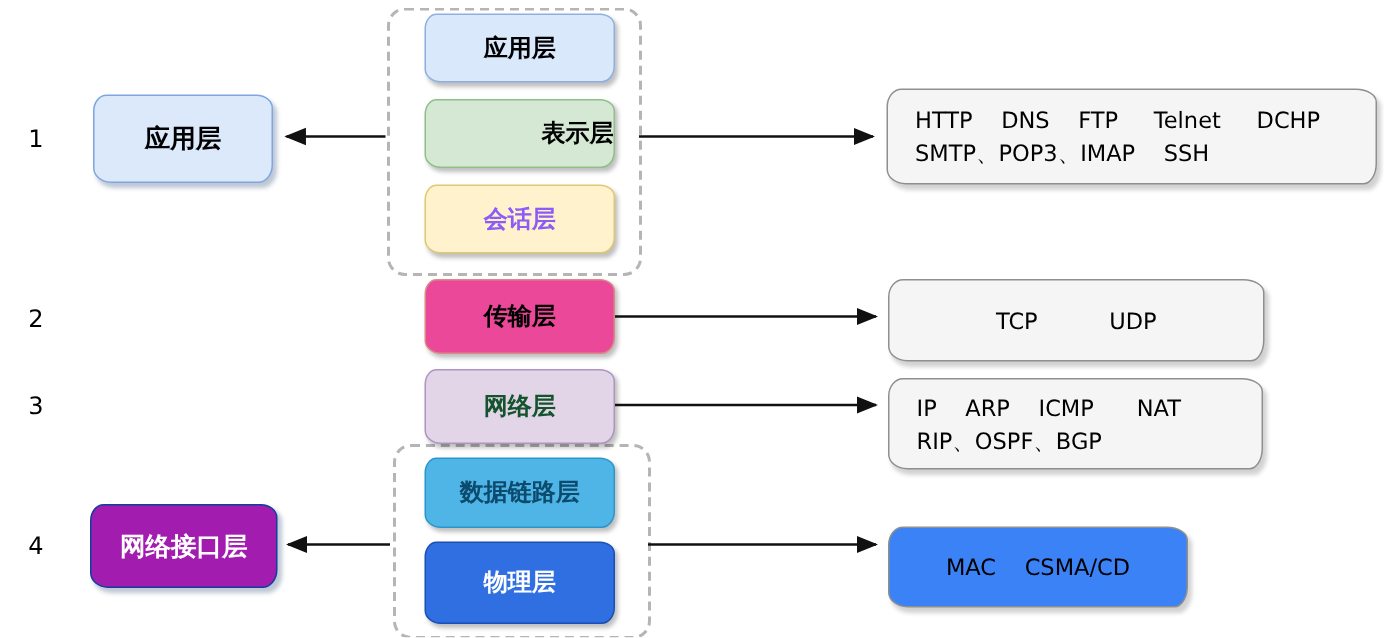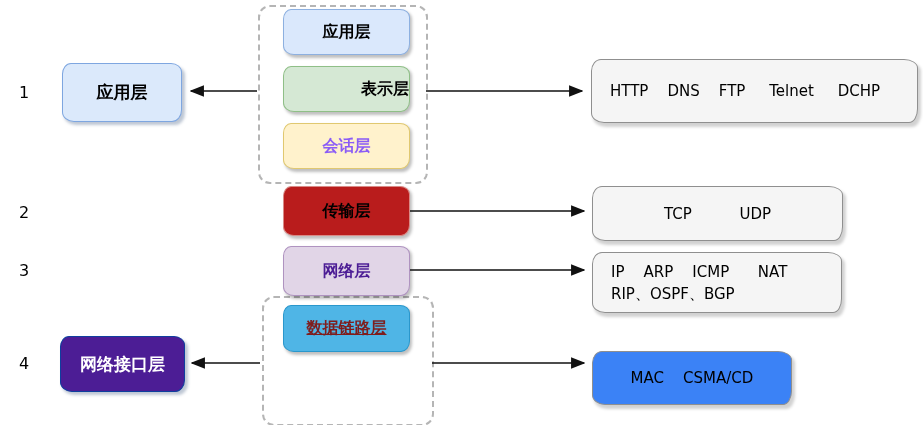--- a/index.html
+++ b/index.html
@@ -87,48 +87,52 @@
 <div class="canvas">
 
   <div class="row-num" style="top:83px">1</div>
   <div class="row-num" style="top:203px">2</div>
   <div class="row-num" style="top:261px">3</div>
   <div class="row-num" style="top:354px">4</div>
 
   <div class="tcp-box" style="left: 62px; top: 63px; width: 118px; height: 57px; background-color: rgb(219, 233, 251); border-color: rgb(126, 166, 224); color: rgb(0, 0, 0);">
     <span>应用层</span>
   </div>
-  <div class="tcp-box" style="left: 60px; top: 336px; width: 123px; height: 54px; background-color: #4c1d95; border-color: rgb(15, 63, 158); color: rgb(255, 255, 255);">
+  <div class="tcp-box" style="left: 60px; top: 336px; width: 123px; height: 54px; background-color: #a21caf; border-color: rgb(15, 63, 158); color: rgb(255, 255, 255);">
     <span>网络接口层</span>
   </div>
 
   <div class="dashed-group" style="left: 258px; top: 5px; width: 166px; height: 175px; border-color: rgb(181, 181, 181);"></div>
   <div class="dashed-group" style="left: 262px; top: 296px; width: 168px; height: 126px; border-color: rgb(181, 181, 181);"></div>
 
   <div class="osi-box" style="top: 9px; height: 44px; background-color: rgb(218, 232, 252); border-color: rgb(141, 176, 224); color: rgb(0, 0, 0);">
     <span>应用层</span>
   </div>
   <div class="osi-box" style="top: 66px; height: 44px; background-color: rgb(213, 232, 212); border-color: rgb(143, 191, 135); color: rgb(0, 0, 0); justify-content: flex-end;">
     <span>表示层</span>
   </div>
   <div class="osi-box" style="top: 123px; height: 44px; background-color: rgb(255, 242, 204); border-color: rgb(224, 200, 112); color: #8b5cf6;">
     <span>会话层</span>
   </div>
-  <div class="osi-box" style="top: 186px; height: 48px; background-color: #b91c1c; border-color: rgb(217, 138, 134); color: rgb(0, 0, 0);">
+  <div class="osi-box" style="top: 186px; height: 48px; background-color: #ec4899; border-color: rgb(217, 138, 134); color: rgb(0, 0, 0);">
     <span>传输层</span>
   </div>
-  <div class="osi-box" style="top: 246px; height: 48px; background-color: rgb(225, 213, 231); border-color: rgb(175, 147, 192); color: #4c1d95;">
+  <div class="osi-box" style="top: 246px; height: 48px; background-color: rgb(225, 213, 231); border-color: rgb(175, 147, 192); color: #14532d;">
     <span>网络层</span>
   </div>
-  <div class="osi-box" style="top: 305px; height: 45px; background-color: rgb(79, 181, 230); border-color: rgb(42, 151, 204); color: #7f1d1d; text-decoration: underline;">
+  <div class="osi-box" style="top: 305px; height: 45px; background-color: rgb(79, 181, 230); border-color: rgb(42, 151, 204); color: #0c4a6e;">
     <span>数据链路层</span>
+  </div>
+  <div class="osi-box" style="top: 361px; height: 53px; background-color: rgb(47, 111, 226); border-color: rgb(26, 79, 181); color: rgb(255, 255, 255);">
+    <span>物理层</span>
   </div>
 
   <div class="proto-box pad-left" style="left: 591px; top: 59px; width: 325px; height: 62px; background-color: rgb(245, 245, 245); border-color: rgb(143, 143, 143);">
     <div class="proto-line">HTTP    DNS    FTP     Telnet     DCHP</div>
+    <div class="proto-line">SMTP、POP3、IMAP    SSH</div>
   </div>
   <div class="proto-box center" style="left: 592px; top: 186px; width: 249px; height: 53px; background-color: rgb(245, 245, 245); border-color: rgb(143, 143, 143);">
     <div class="proto-line">TCP          UDP</div>
   </div>
   <div class="proto-box pad-left" style="left: 592px; top: 252px; width: 248px; height: 59px; background-color: rgb(245, 245, 245); border-color: rgb(143, 143, 143);">
     <div class="proto-line">IP    ARP    ICMP      NAT</div>
     <div class="proto-line">RIP、OSPF、BGP</div>
   </div>
   <div class="proto-box center" style="left: 592px; top: 337px; width: 198px; height: 52px; background-color: #3b82f6; border-color: rgb(143, 143, 143); margin-top: 14px;">
     <div class="proto-line">MAC    CSMA/CD</div>

